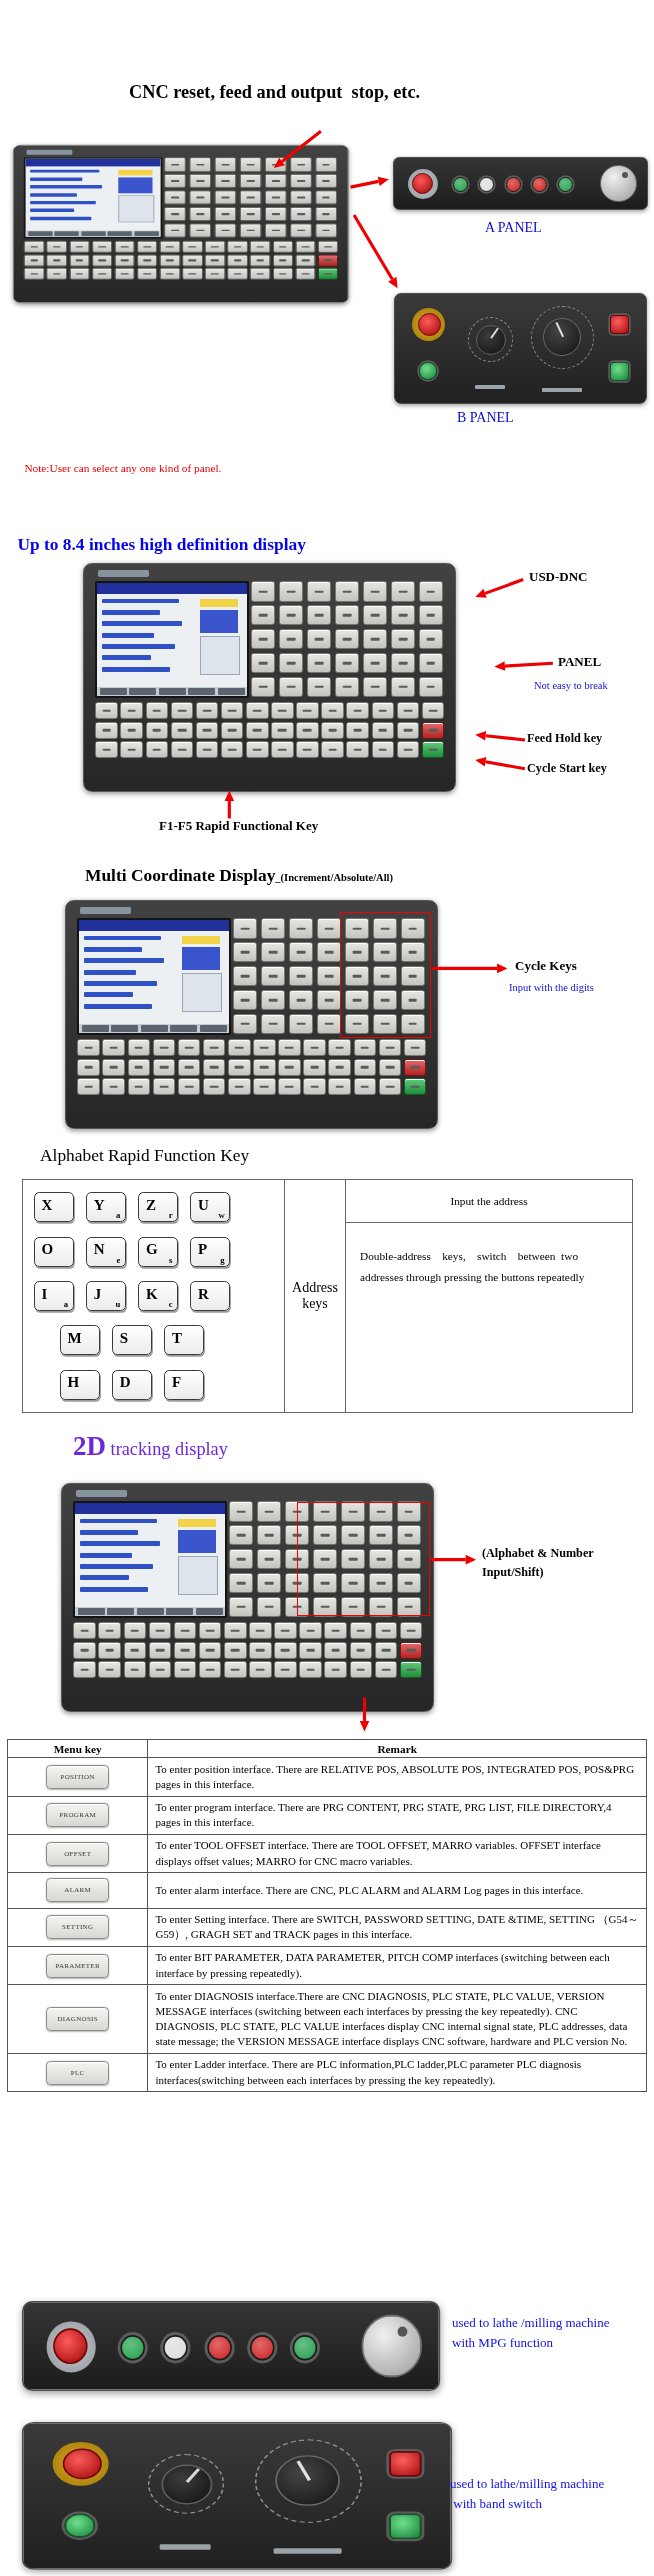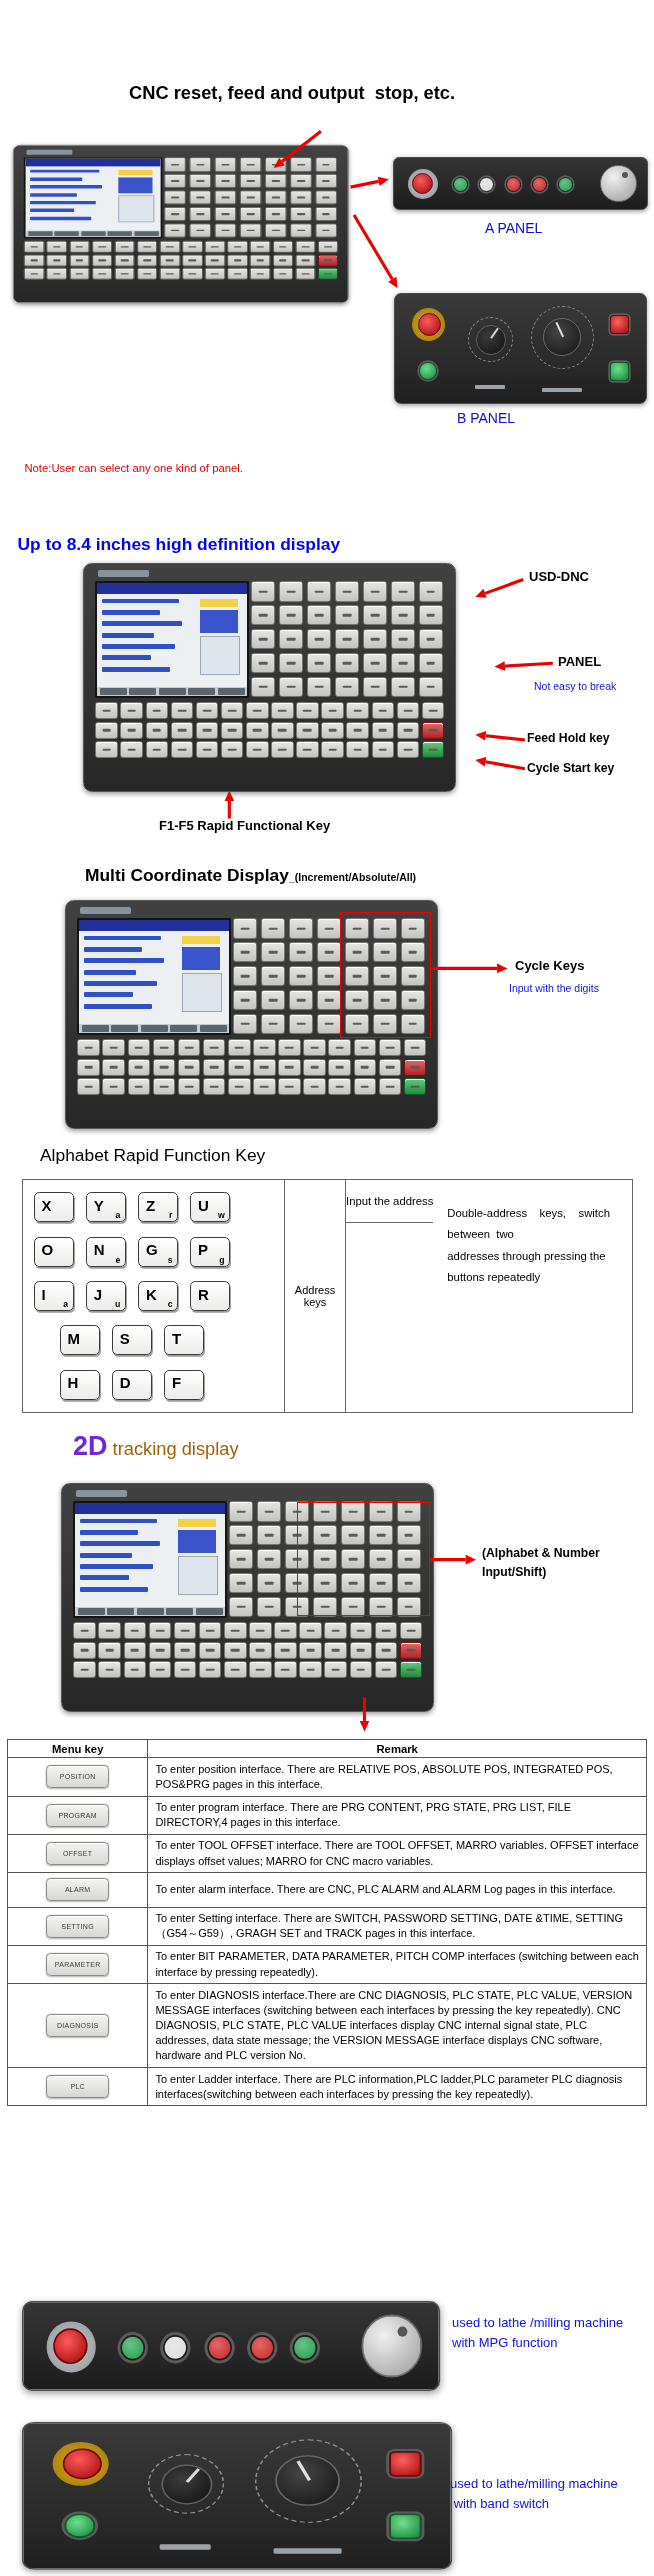--- a/index.html
+++ b/index.html
@@ -1,27 +1,27 @@
 <!DOCTYPE html>
 <html style="font-size:14px"><head>
 <meta charset="utf-8">
 <style>
   html,body{margin:0;padding:0;background:#fff}
-  .page{position:relative;width:654px;height:2576px;background:#fff;font-family:Liberation Sans, sans-serif;color:#000;overflow:hidden}
+  .page{position:relative;width:654px;height:2576px;background:#fff;font-family:Liberation Serif, serif;color:#000;overflow:hidden}
   .abs{position:absolute}
   .pre{white-space:pre-wrap}
 
   
   .t1{font-size:18.3px;font-weight:700}
   .t2{font-size:17.4px;font-weight:700;color:#0404f0}
   .t3m{font-size:17.4px;font-weight:600}
   .t3s{font-size:10.5px;font-weight:600}
   .t4{font-size:17.4px;font-weight:500}
   .t2d{font-size:27px;font-weight:700;color:#6d28d9}
-  .t2drest{font-size:18.3px;font-weight:500;color:#a16207}
+  .t2drest{font-size:18.3px;font-weight:500;color:#6d28d9}
   .lbl-blue{font-size:14px;color:#0b0bd6;font-weight:500}
   .note-red{font-size:11.3px;color:#e50000}
   .ann{font-size:13px;font-weight:700}
   .ann2{font-size:12.2px;font-weight:700}
   .blue-sm{font-size:10.5px;color:#1212e0}
   .blue-lbl{font-size:13px;color:#1111e8;font-weight:500;line-height:1.55}
 
   
   .cnc{position:absolute;width:371px;height:227px;background:linear-gradient(#424242,#262626);border:1.7px solid #575757;border-radius:8.7px;box-shadow:0 1.7px 5.2px rgba(0,0,0,.4);transform-origin:top left}
   .cnc-logo{position:absolute;left:14px;top:6.1px;width:51px;height:7px;background:#9fb0bd;opacity:.75;border-radius:1.7px}
@@ -68,22 +68,22 @@
   .redbox{position:absolute;border:1.7px solid #f20000;z-index:5}
 
   
   .at{position:absolute;left:22px;top:1179px;width:611px;height:234px;border:1.7px solid #666;display:flex;background:#fff;box-sizing:border-box}
   .at-keys{width:262px;border-right:1.7px solid #666;padding:12.2px 10.5px;box-sizing:border-box;display:flex;flex-direction:column;justify-content:space-between}
   .ak-row{display:flex;gap:12.2px}
   .ak-row.indent{margin-left:26px}
   .alpha-key{width:40px;height:30px;border:1.7px solid #3a3a3a;border-radius:5.2px;background:linear-gradient(#ffffff,#ececea);position:relative;box-shadow:0.9px 1.7px 0 #9b9b9b;box-sizing:border-box}
   .ak-main{position:absolute;left:7px;top:3.5px;font-size:15px;font-weight:700}
   .ak-sub{position:absolute;right:4.4px;bottom:0.9px;font-size:8.7px;font-weight:600}
-  .at-addr{width:61px;border-right:1.7px solid #666;display:flex;align-items:center;justify-content:center;text-align:center;font-size:11px;padding:3.5px;box-sizing:border-box}
-  .at-right{flex:1;display:flex;}
+  .at-addr{width:61px;border-right:1.7px solid #666;display:flex;align-items:center;justify-content:center;text-align:center;font-size:14px;padding:3.5px;box-sizing:border-box}
+  .at-right{flex:1;display:flex;flex-direction:column}
   .at-head{height:42px;border-bottom:1.7px solid #666;display:flex;align-items:center;justify-content:center;font-size:11.3px;flex:none}
   .at-body{flex:1;padding:23px 14px;font-size:11.3px;line-height:1.9}
 
   
   .menu-table{position:absolute;left:7px;top:1739px;width:640px;border-collapse:collapse;background:#fff}
   .menu-table td,.menu-table th{border:0.9px solid #555;font-size:11px;vertical-align:middle}
   .menu-table th{font-size:11.3px;font-weight:700;padding:2.6px}
   .mk-cell{width:129px;text-align:center;padding:5.2px}
   .remark{padding:3.5px 7px;line-height:1.38;text-align:left}
   .menu-key{display:inline-block;min-width:51px;padding:7px 5.2px;background:linear-gradient(#f4f4f1,#d7d7d3);border:0.9px solid #8b8b85;border-radius:4.4px;box-shadow:inset 0 0.9px 0 #fff,0 0.9px 1.7px rgba(0,0,0,.3);font-size:7px;color:#3a3a3a;letter-spacing:0.3px}

